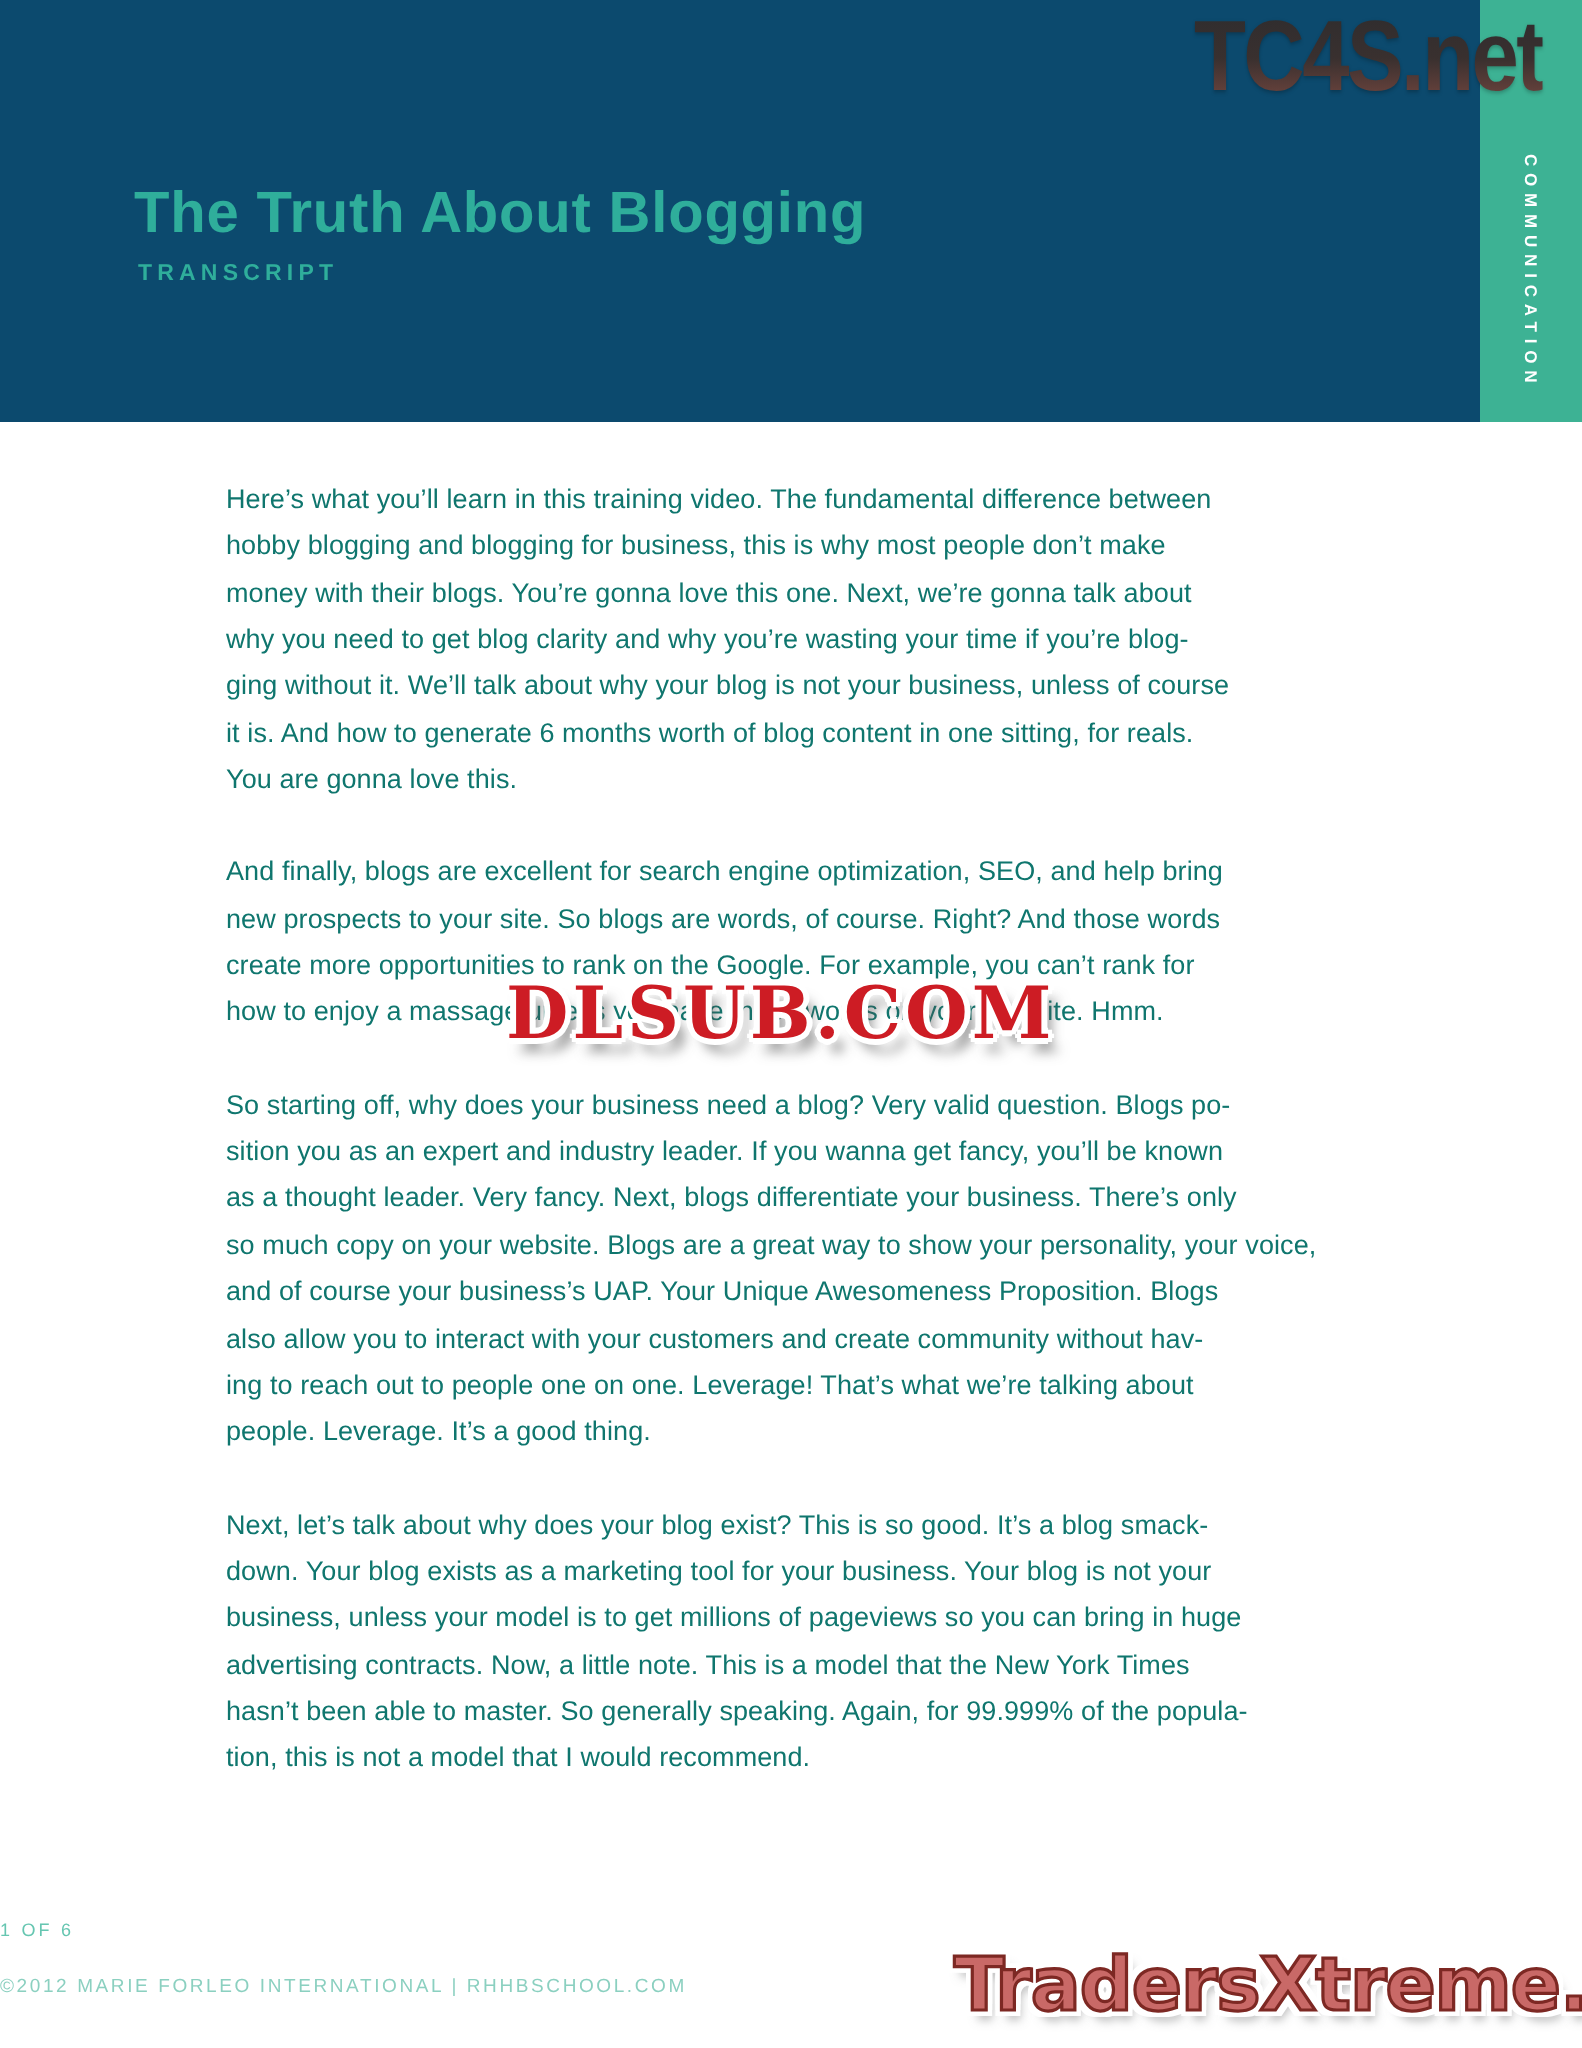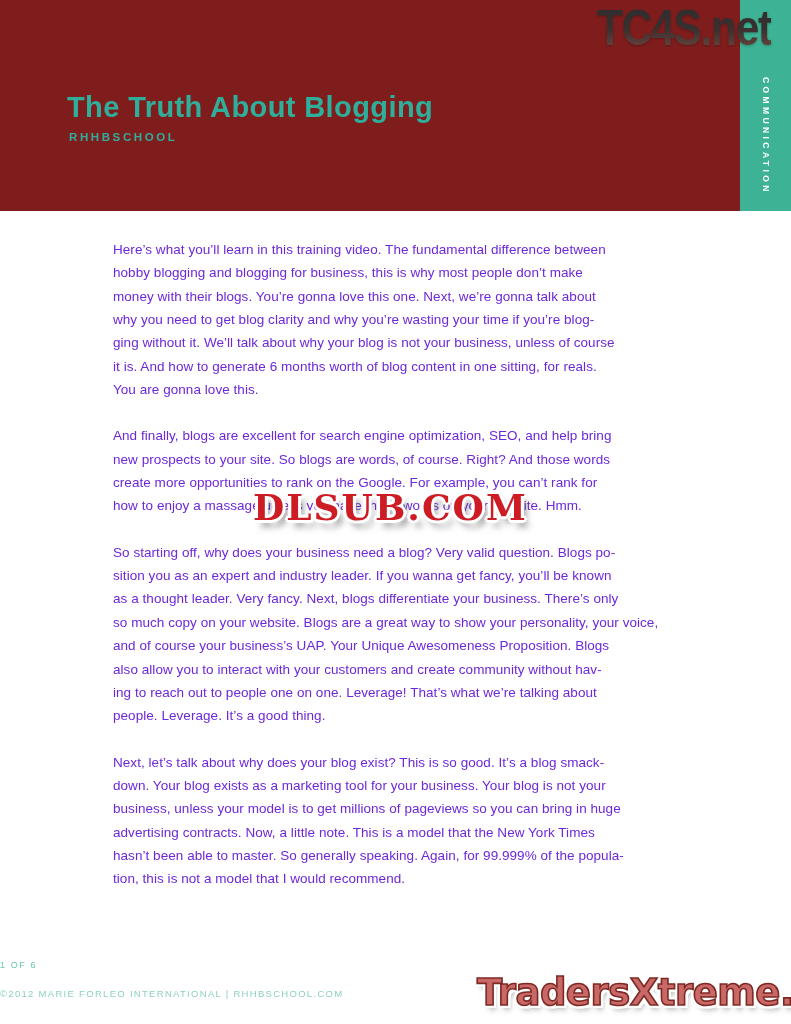--- a/index.html
+++ b/index.html
@@ -5,21 +5,21 @@
   html,body { margin:0; padding:0; background:#ffffff; }
   .page {
     position:relative; width:791px; height:1024px;
     background:#ffffff; overflow:hidden;
     font-family:"Liberation Sans", sans-serif;
   }
 
   
   .header {
     position:absolute; left:0; top:0; width:740px; height:211px;
-    background:#7f1d1d;
+    background:#0c4a6e;
   }
   .page-title {
     position:absolute; left:67px; top:91px; margin:0;
     font-size:29px; font-weight:700; letter-spacing:0.4px;
     color:#2fae9b; white-space:nowrap;
   }
   .page-subtitle {
     position:absolute; left:69px; top:131px;
     font-size:11.5px; font-weight:700; letter-spacing:2.6px;
     color:#2fae9b; white-space:nowrap;
@@ -34,21 +34,21 @@
   .vert-label {
     writing-mode:vertical-rl; text-orientation:mixed;
     font-size:8.5px; font-weight:700; letter-spacing:3.4px;
     color:#ffffff; white-space:nowrap;
   }
 
   
   .transcript {
     position:absolute; left:113px; top:238px; width:640px;
     font-size:13.5px; line-height:23.35px; letter-spacing:0.05px;
-    color:#6d28d9;
+    color:#0f766e;
   }
   .transcript p { margin:0 0 23px 0; white-space:pre; }
 
   
   .page-indicator {
     position:absolute; left:0; top:960px; width:791px; 
     font-size:9px; letter-spacing:1.6px; color:#66c6b1; white-space:nowrap;
   }
   .copyright {
     position:absolute; left:0; top:988px; width:791px; text-align:left;
@@ -87,21 +87,21 @@
       3px 5px 5px rgba(120,120,120,0.5);
   }
 </style>
 </head>
 <body>
 
 <div class="page">
 
   <header class="header">
     <h1 class="page-title">The Truth About Blogging</h1>
-    <div class="page-subtitle">RHHBSCHOOL</div>
+    <div class="page-subtitle">TRANSCRIPT</div>
   </header>
 
   <aside class="sidebar-tab">
     <span class="vert-label">COMMUNICATION</span>
   </aside>
 
   <main class="transcript">
     <p>Here’s what you’ll learn in this training video. The fundamental difference between
 hobby blogging and blogging for business, this is why most people don’t make
 money with their blogs. You’re gonna love this one. Next, we’re gonna talk about

